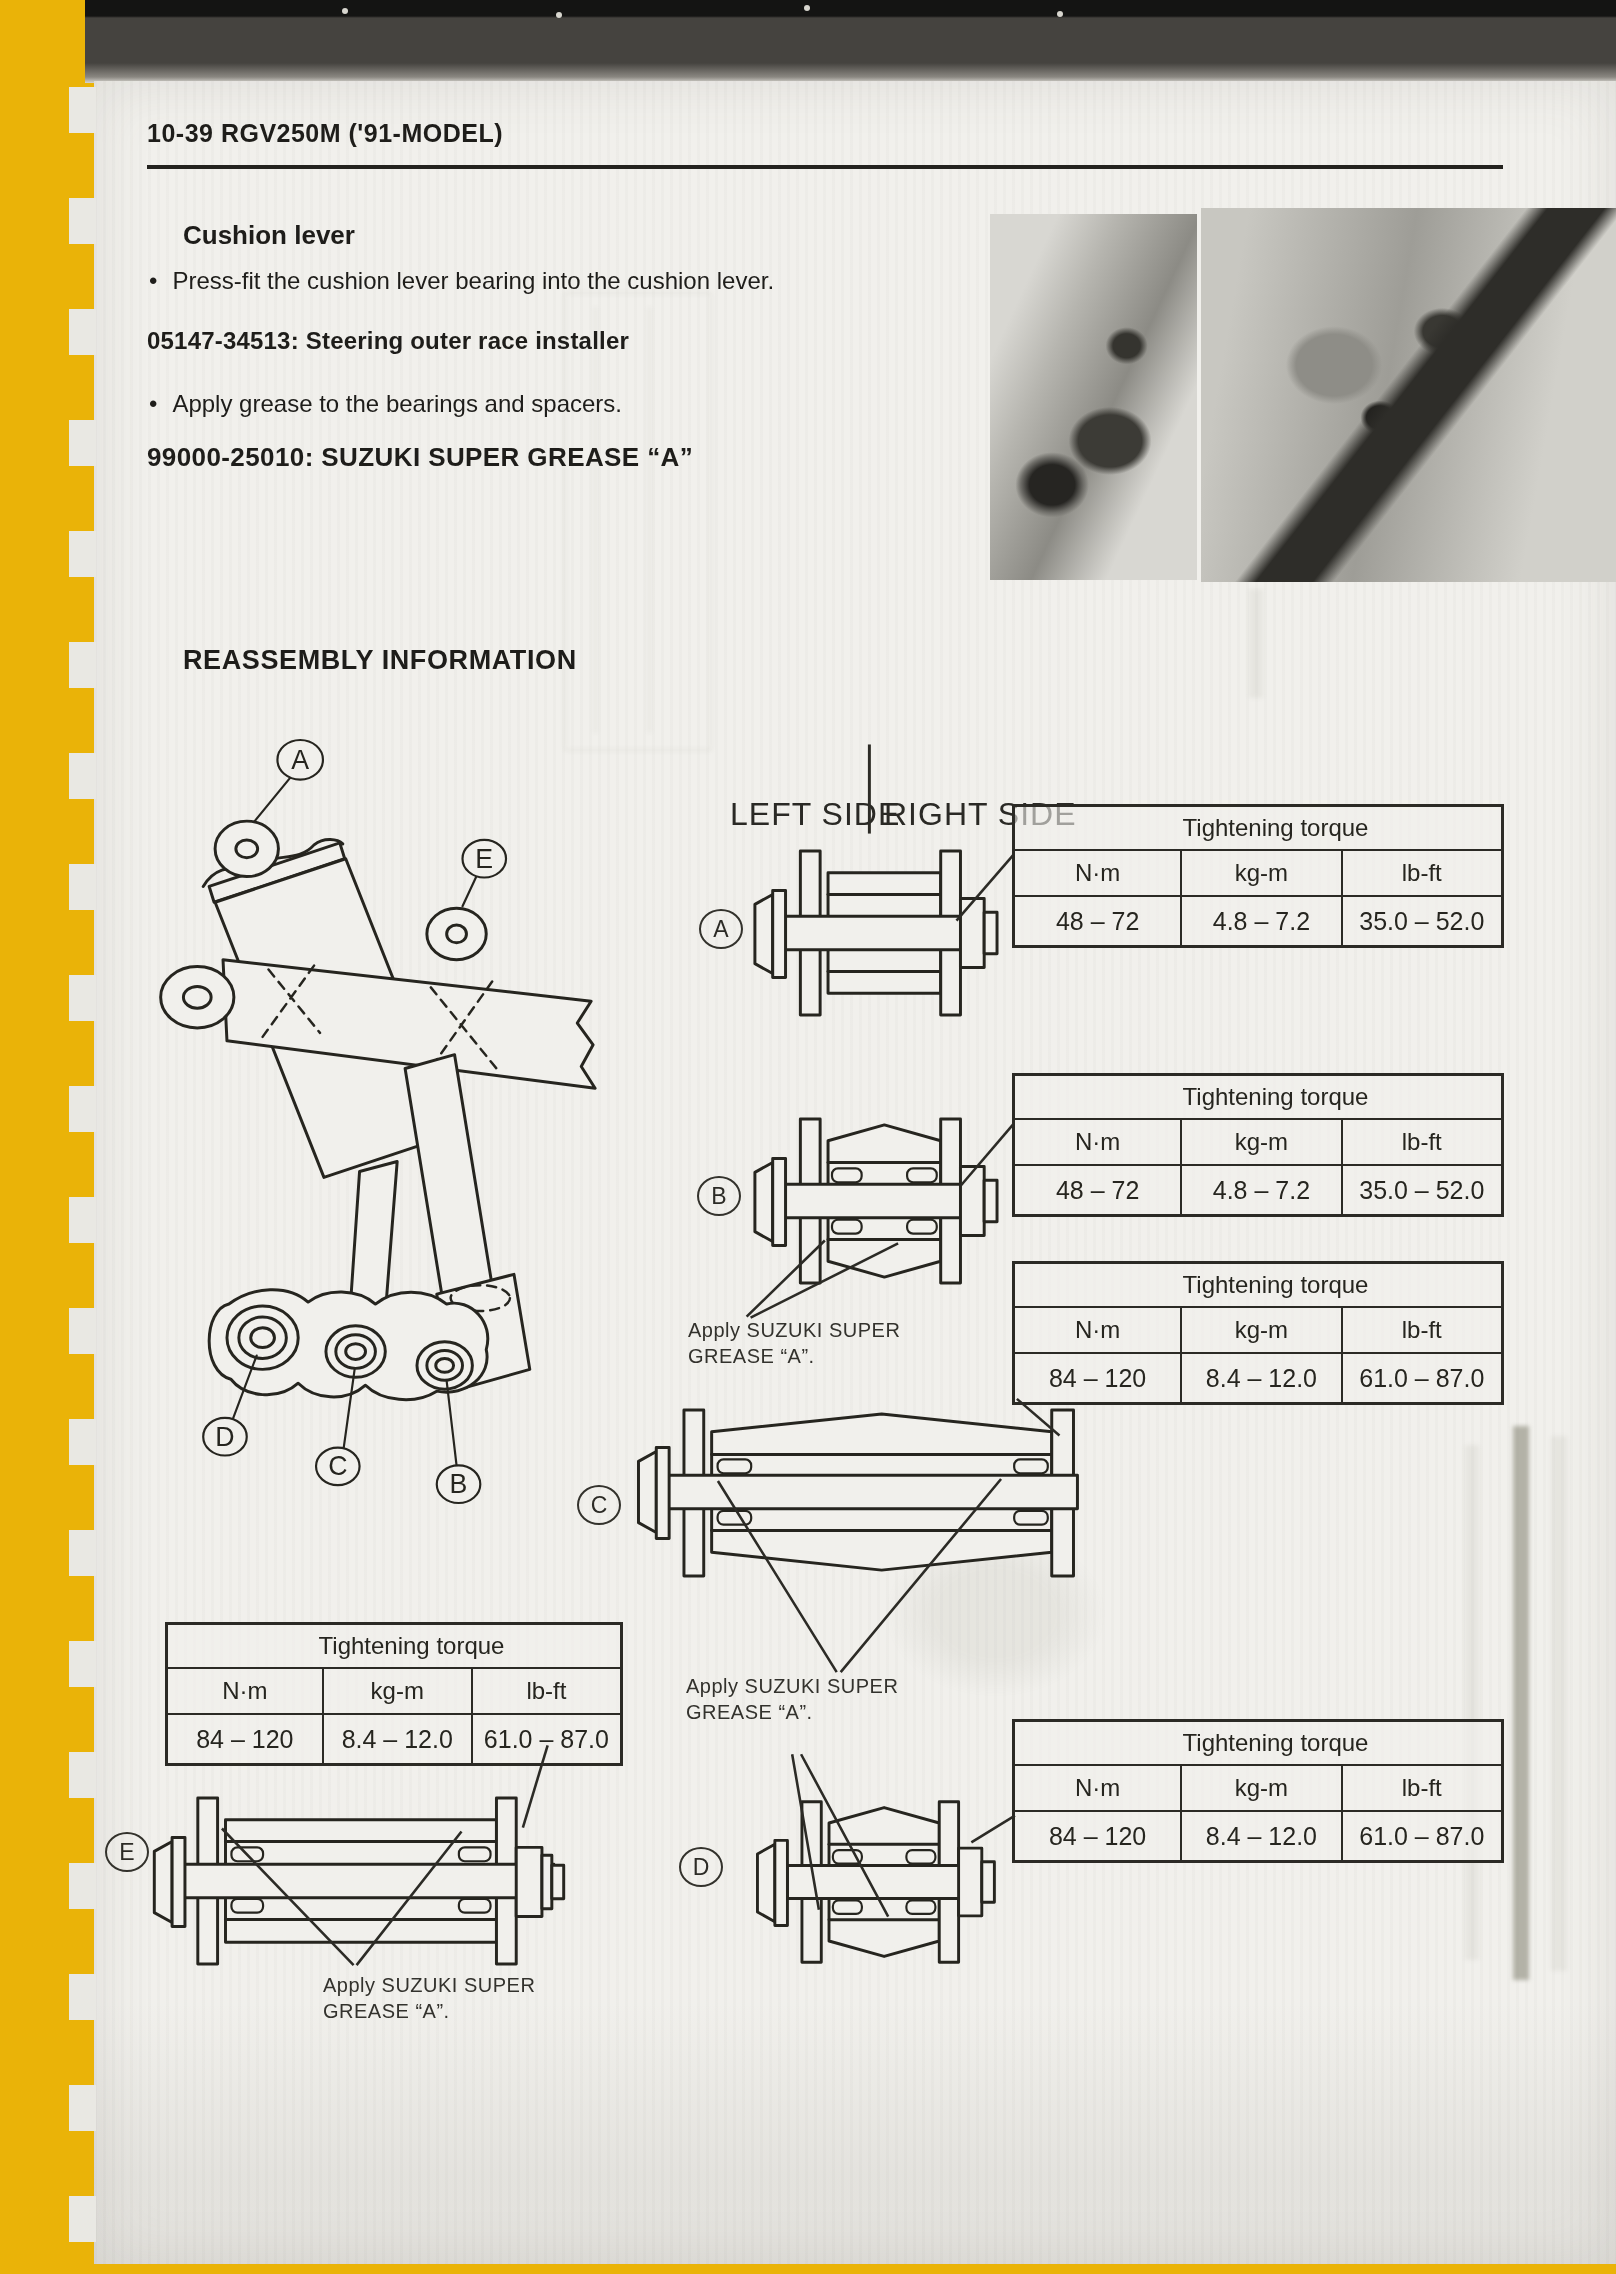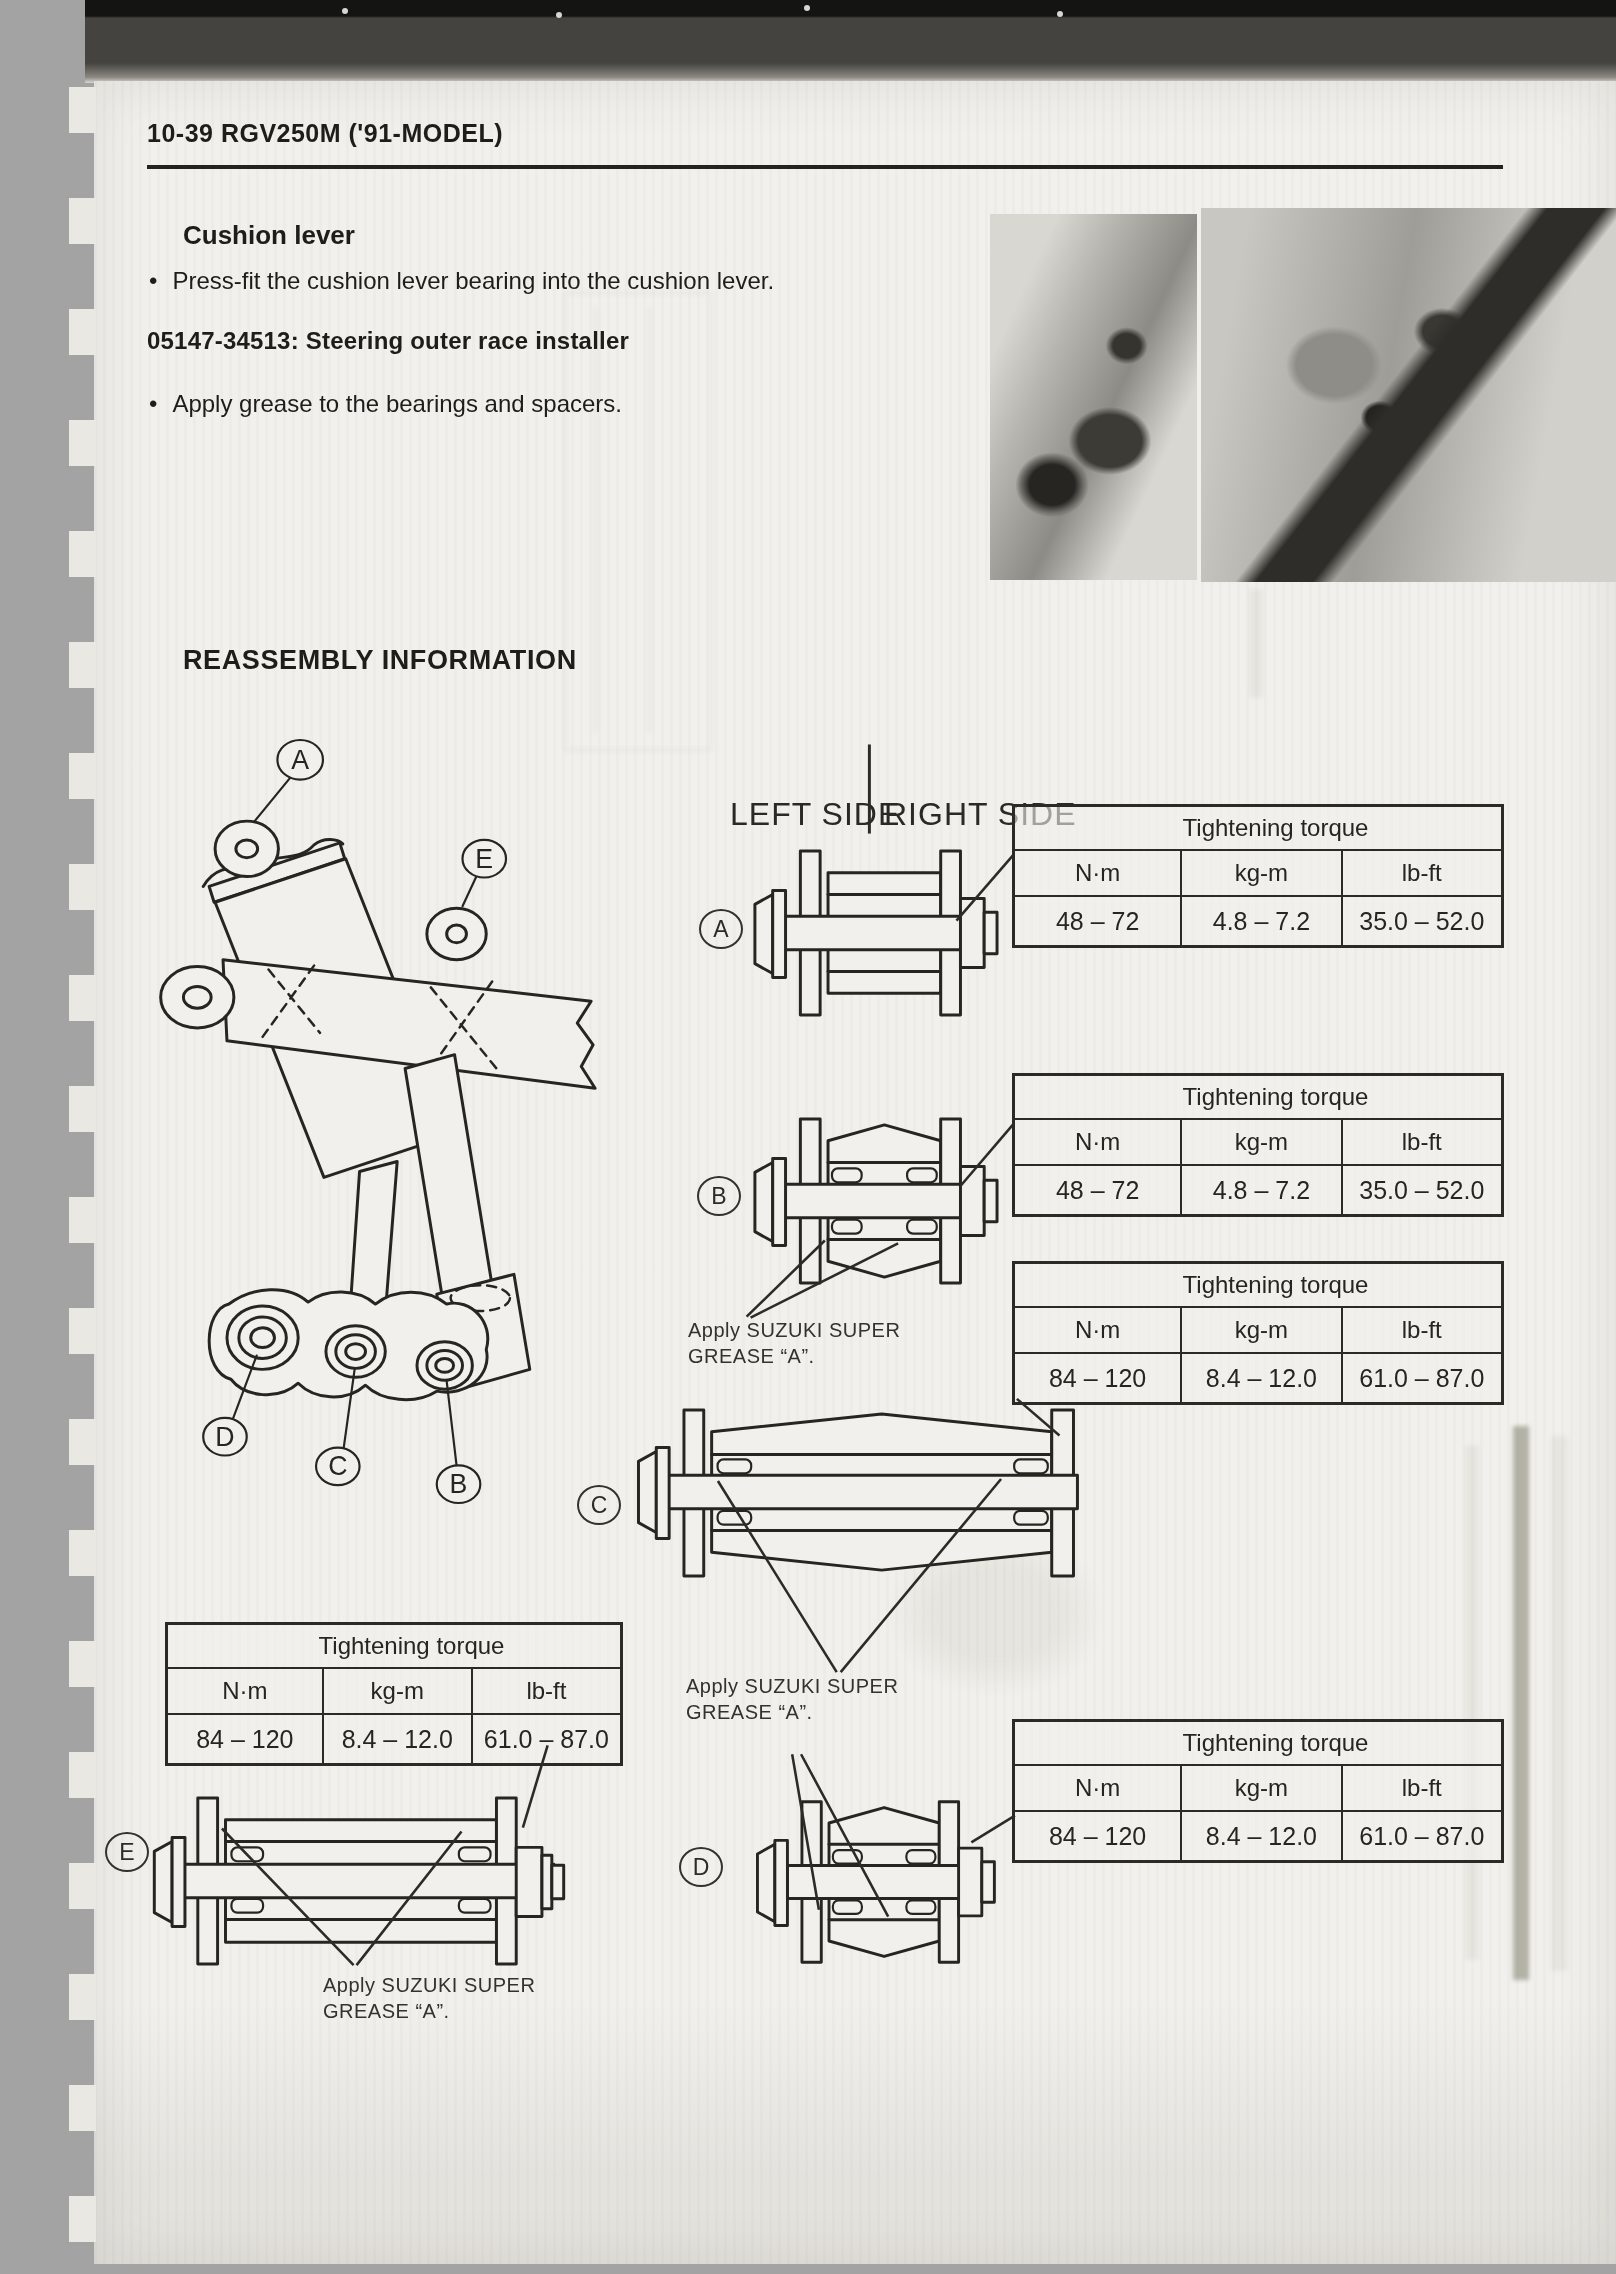--- a/index.html
+++ b/index.html
@@ -1,16 +1,16 @@
 <!DOCTYPE html>
 <html><head>
 <meta charset="utf-8">
 <style>
   html,body{margin:0;padding:0;background:#000;}
-  .scan{position:relative;width:1617px;height:2274px;background:#a3a3a3;overflow:hidden;
+  .scan{position:relative;width:1617px;height:2274px;background:#eab308;overflow:hidden;
         font-family:"Liberation Sans", sans-serif;color:#1e1d1a;}
   .abs{position:absolute;}
   
   .top-band{left:85px;top:0;right:0;height:83px;
     background:linear-gradient(#141413 0 16px,#45433f 18px 63px,#8a8781 77px,#d8d6d0 100%);}
   .page{left:94px;top:81px;right:0;bottom:10px;background:#f1f0ec;
     box-shadow:inset 0 0 59px rgba(90,85,70,.12);}
   .page::after{content:"";position:absolute;inset:0;
     background:repeating-linear-gradient(90deg,rgba(60,60,50,.022) 0 3px,transparent 3px 9px),
                linear-gradient(rgba(0,0,0,0) 88%,rgba(110,105,95,.10) 96%);}
@@ -94,20 +94,21 @@
   <div class="abs h2" style="left:147px;top:220px;">Cushion lever</div>
   <div class="abs body-line" style="left:149px;top:267px;">
     <span>•</span>
     <span>Press-fit the cushion lever bearing into the cushion lever.</span>
   </div>
   <div class="abs bold-note" style="left:147px;top:327px;">05147-34513: Steering outer race installer</div>
   <div class="abs body-line" style="left:149px;top:390px;">
     <span>•</span>
     <span>Apply grease to the bearings and spacers.</span>
   </div>
+  <div class="abs big-note" style="left:147px;top:442px;">99000-25010: SUZUKI SUPER GREASE “A”</div>
 
   <div class="abs photo photoL" style="left:990px;top:214px;width:207px;height:366px;"></div>
   <div class="abs photo photoR" style="left:1201px;top:208px;width:416px;height:374px;"></div>
 
   <div class="abs h2" style="left:147px;top:645px;font-size:27px;letter-spacing:0.6px;">REASSEMBLY INFORMATION</div>
   <div class="abs side-label" style="left:730px;top:758px;">LEFT SIDE</div>
   <div class="abs side-label" style="left:884px;top:758px;">RIGHT SIDE</div>
 
   <svg class="abs" style="left:104px;top:738px;" width="525" height="762" viewBox="0 0 530 770">
     <g class="draw">

